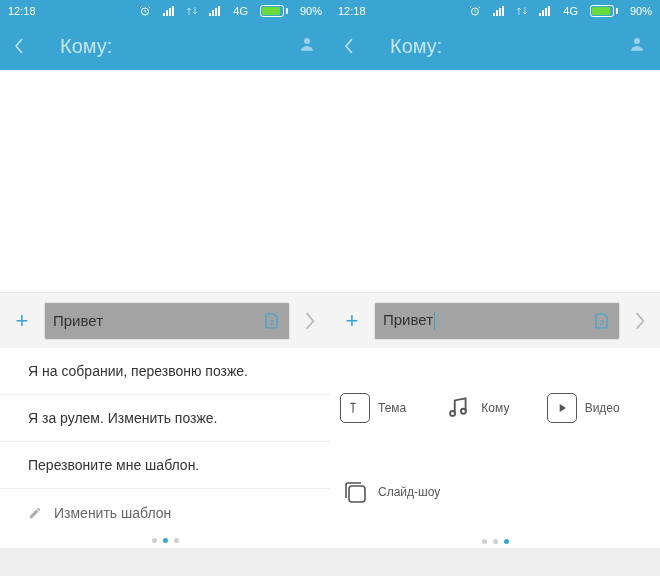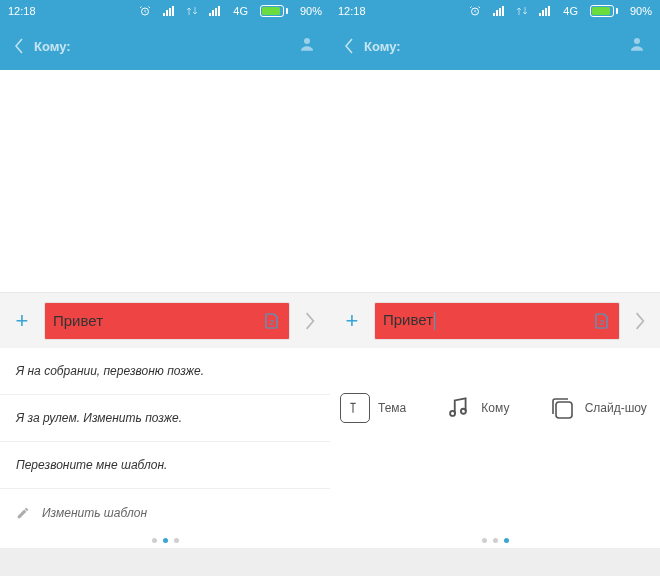--- a/index.html
+++ b/index.html
@@ -12,42 +12,42 @@
   .status .right { display: flex; align-items: center; gap: 12px; }
   .status svg { display: block; }
   .battery { display: flex; align-items: center; gap: 2px; }
   .batt-body { width: 24px; height: 12px; border: 1px solid #fff; border-radius: 3px; position: relative; display: flex; align-items: center; padding: 1px; }
   .batt-fill { height: 100%; background: #6bdc3f; border-radius: 1.5px; }
   .batt-tip { width: 2px; height: 6px; background: #fff; border-radius: 0 1px 1px 0; }
 
   
   .header { height: 48px; background: #3aa4d2; display: flex; align-items: center; padding: 0 14px; color: #c6e5f2; }
   .header .back { width: 20px; display: flex; align-items: center; }
-  .header .title { margin-left: 0; font-size: 13px; font-weight: bold; }
+  .header .title { margin-left: 26px; font-size: 20px; }
   .header .spacer { flex: 1; }
   .header .person { opacity: .7; }
 
   
   .conv { flex: 1; background: #fff; }
 
   
   .input-row { height: 56px; background: #f4f4f4; display: flex; align-items: center; padding: 0 10px; border-top: 1px solid #e7e7e7; gap: 10px; }
   .plus { color: #3aa4d2; font-size: 22px; font-weight: 300; width: 24px; text-align: center; }
-  .textbox { flex: 1; height: 38px; background: #ef4444; border: 1px solid #e3e3e3; border-radius: 2px; display: flex; align-items: center; padding: 0 8px; }
+  .textbox { flex: 1; height: 38px; background: #a3a3a3; border: 1px solid #e3e3e3; border-radius: 2px; display: flex; align-items: center; padding: 0 8px; }
   .textbox .txt { flex: 1; font-size: 15px; color: #333; }
   .textbox .cursor { display:inline-block; width:1px; height:18px; background:#3aa4d2; vertical-align:middle; margin-left:1px; }
   .textbox .sim { width: 18px; height: 18px; display:flex; align-items:center; justify-content:center; }
   .send { color: #b8b8b8; width: 20px; display:flex; align-items:center; justify-content:center; }
 
   
   .panel { height: 200px; background: #fff; display: flex; flex-direction: column; }
 
   
   .qr-list { flex: 1; overflow: hidden; }
-  .qr-item { height: 47px; display: flex; align-items: center; padding: 0 16px; font-size: 12px; color: #333; border-bottom: 1px solid #efefef; font-style: italic; }
+  .qr-item { height: 47px; display: flex; align-items: center; padding: 0 28px; font-size: 14px; color: #333; border-bottom: 1px solid #efefef; }
   .qr-item.edit { color: #666; gap: 12px; border-bottom: none; }
   .qr-item.edit svg { opacity:.6; }
 
   
   .media-grid { flex:1; display:flex; flex-wrap: wrap; padding: 18px 10px 0; align-content: flex-start; }
   .media-item { width: 33.333%; display:flex; flex-direction:row; align-items:center; gap:8px; height: 84px; }
   .media-item .iconbox { width: 30px; height: 30px; display:flex; align-items:center; justify-content:center; color:#555; border:1.4px solid #555; border-radius:5px; }
   .media-item.noframe .iconbox { border:none; }
   .media-item .lbl { font-size: 12px; color:#555; }
 
@@ -222,20 +222,28 @@
       <div class="media-item noframe">
         <div class="iconbox">
           <svg width="26" height="26" viewBox="0 0 24 24" fill="none" stroke="#555" stroke-width="1.7">
               <path d="M9 17V5l10-2v12"></path>
               <circle cx="7" cy="17" r="2.3"></circle>
               <circle cx="17" cy="15" r="2.3"></circle>
             </svg>
         </div>
         <span class="lbl">Кому</span>
       </div>
+      <div class="media-item">
+        <div class="iconbox">
+          <svg width="14" height="14" viewBox="0 0 24 24" fill="#555">
+              <path d="M8 5v14l11-7z"></path>
+            </svg>
+        </div>
+        <span class="lbl">Видео</span>
+      </div>
       <div class="media-item noframe">
         <div class="iconbox">
           <svg width="28" height="28" viewBox="0 0 28 28" fill="none" stroke="#555" stroke-width="1.6">
               <rect x="8" y="8" width="16" height="16" rx="3"></rect>
               <path d="M5 20V7a2 2 0 0 1 2-2h13"></path>
             </svg>
         </div>
         <span class="lbl">Слайд-шоу</span>
       </div>
     </div>

